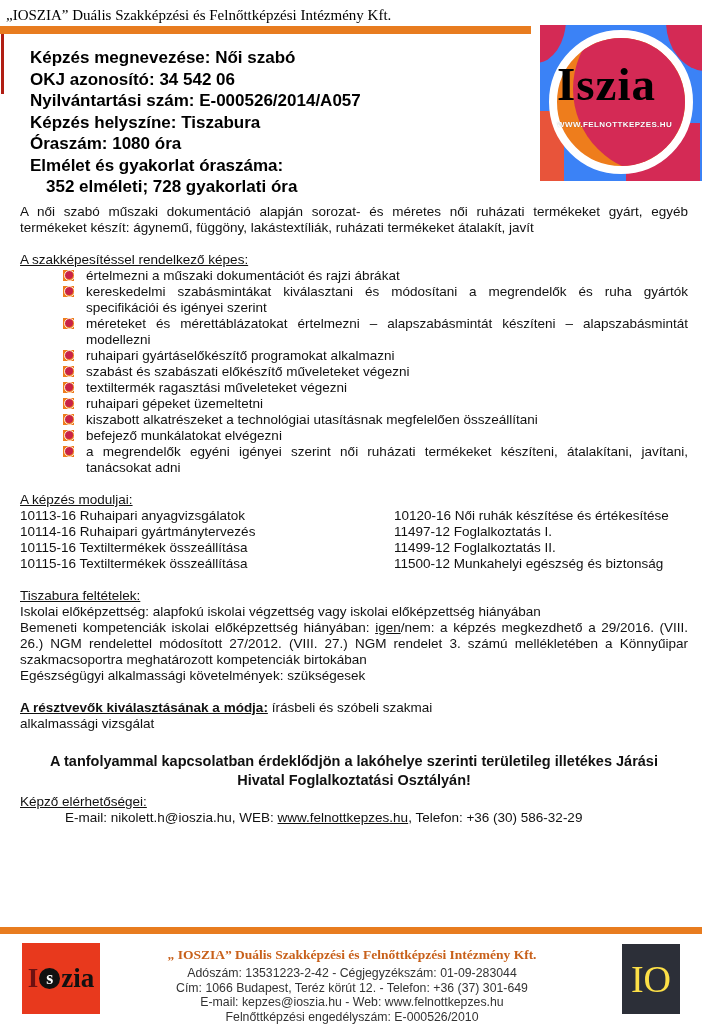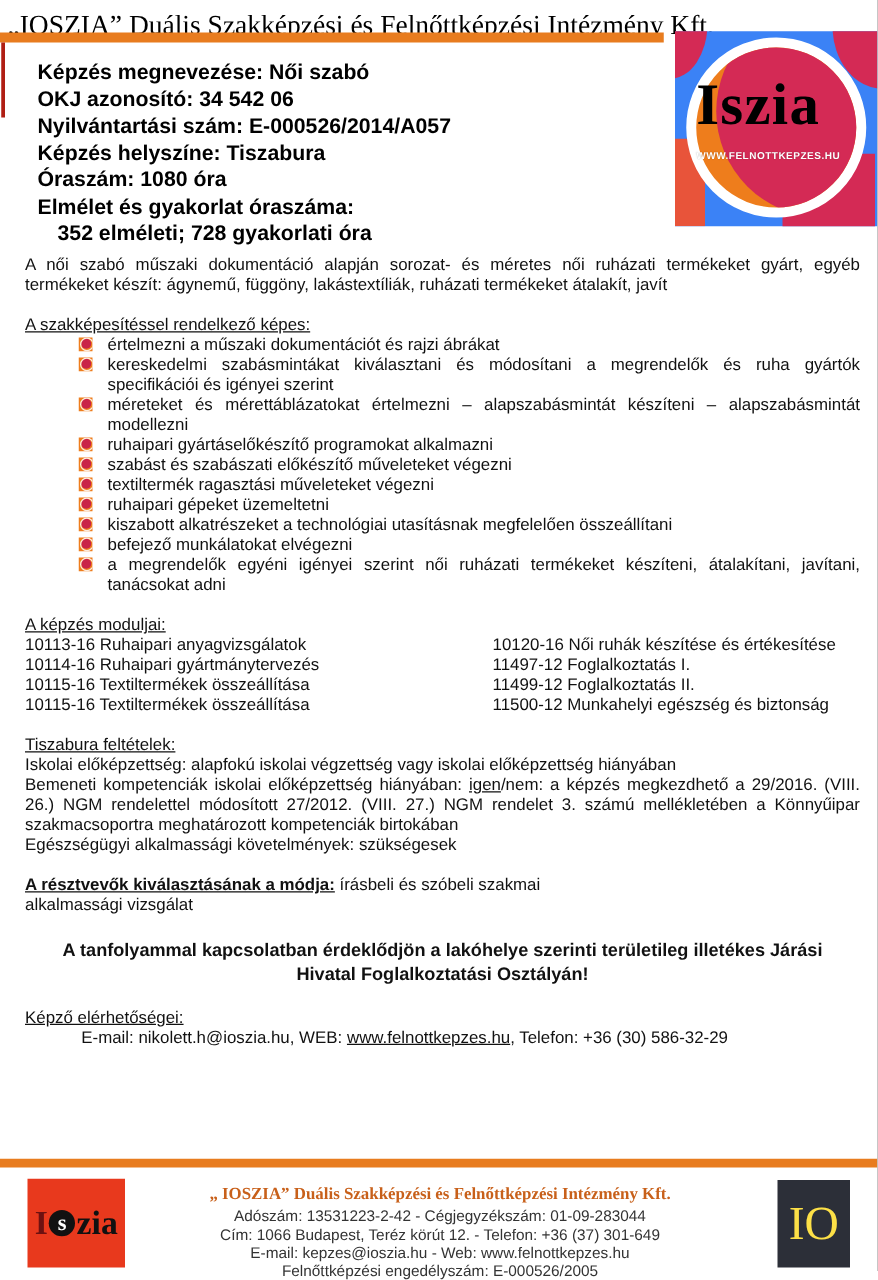--- a/index.html
+++ b/index.html
@@ -1,21 +1,21 @@
 <!DOCTYPE html>
 <html><head>
 <meta charset="utf-8">
 <style>
   html,body{margin:0;padding:0;background:#9a9a9a;}
   .page{position:relative;width:702px;height:1024px;margin:0 auto;background:#ffffff;
         font-family:"Liberation Sans",sans-serif;color:#111;overflow:hidden;}
 
   
   .masthead-title{position:absolute;top:7px;left:6px;font-family:"Liberation Serif",serif;
-        font-size:22px;color:#000;white-space:nowrap;}
+        font-size:15px;color:#000;white-space:nowrap;}
   .masthead-rule{position:absolute;top:26px;left:0;width:531px;height:8px;background:#e87c1f;}
   .left-artifact{position:absolute;top:34px;left:1px;width:3px;height:60px;background:#b01e13;}
 
   
   .logo{position:absolute;top:25px;left:540px;width:162px;height:156px;background:#3b82f6;overflow:hidden;}
   .logo .corner-tl{position:absolute;top:-6px;left:-4px;width:30px;height:44px;background:#d42a55;border-bottom-right-radius:100%;}
   .logo .corner-tr{position:absolute;top:-4px;right:-4px;width:40px;height:50px;background:#d42a55;border-bottom-left-radius:100%;}
   .logo .corner-br{position:absolute;bottom:-4px;right:2px;width:74px;height:62px;background:#d42a55;border-top-left-radius:85%;}
   .logo .band{position:absolute;left:0;top:86px;width:24px;height:70px;background:#e8543a;}
   .logo .ring{position:absolute;top:5px;left:9px;width:128px;height:128px;border:8px solid #ffffff;
@@ -37,21 +37,21 @@
   .u{text-decoration:underline;}
   .mt{margin-top:16px;}
   ul.comp-list{list-style:none;margin:0;padding:0;}
   ul.comp-list li{position:relative;padding-left:66px;text-align:justify;}
   .bullet-icon{position:absolute;left:43px;top:2px;width:11px;height:11px;background:#ee7d1c;overflow:hidden;display:inline-block;}
   .bullet-icon::after{content:"";position:absolute;left:2px;top:1px;width:8px;height:8px;background:#c92348;border-radius:50%;}
   .bullet-icon::before{content:"";position:absolute;left:1px;top:0;width:9px;height:9px;border:1px solid rgba(255,255,255,.85);border-radius:50%;z-index:2;}
   .modules-grid{display:grid;grid-template-columns:374px auto;}
   .sel-line .sel-heading{font-weight:bold;text-decoration:underline;}
   .notice{margin-top:20px;text-align:center;font-weight:bold;font-size:14.5px;line-height:19px;padding:0 8px;}
-  .contact-heading{margin-top:16px;}
+  .contact-heading{margin-top:4px;}
   .contact-line{padding-left:45px;}
 
   
   .footer-bar{position:absolute;top:927px;left:0;width:702px;height:7px;background:#e87c1f;}
   .footer-logo-left{position:absolute;top:943px;left:22px;width:78px;height:71px;background:#e8391d;
         display:flex;align-items:center;justify-content:center;font-family:"Liberation Serif",serif;
         font-size:27px;font-weight:bold;line-height:27px;}
   .footer-logo-left .fi{color:#6d1111;}
   .footer-logo-left .fs{background:#111;color:#fff;border-radius:50%;width:21px;height:21px;
         display:inline-flex;align-items:center;justify-content:center;font-size:18px;margin:0 1px;}
@@ -187,19 +187,19 @@
       <span class="fs">s</span>
       <span class="fz">zia</span>
   </div>
 
   <div class="footer-center">
     <div class="footer-company">„ IOSZIA” Duális Szakképzési és Felnőttképzési Intézmény Kft.</div>
     <div>
         <div class="footer-line">Adószám: 13531223-2-42 - Cégjegyzékszám: 01-09-283044</div>
         <div class="footer-line">Cím: 1066 Budapest, Teréz körút 12. - Telefon: +36 (37) 301-649</div>
         <div class="footer-line">E-mail: kepzes@ioszia.hu - Web: www.felnottkepzes.hu</div>
-        <div class="footer-line">Felnőttképzési engedélyszám: E-000526/2005</div>
+        <div class="footer-line">Felnőttképzési engedélyszám: E-000526/2010</div>
       </div>
   </div>
 
   <div class="footer-logo-right">IO</div>
 
 </div>
 
 </body></html>

